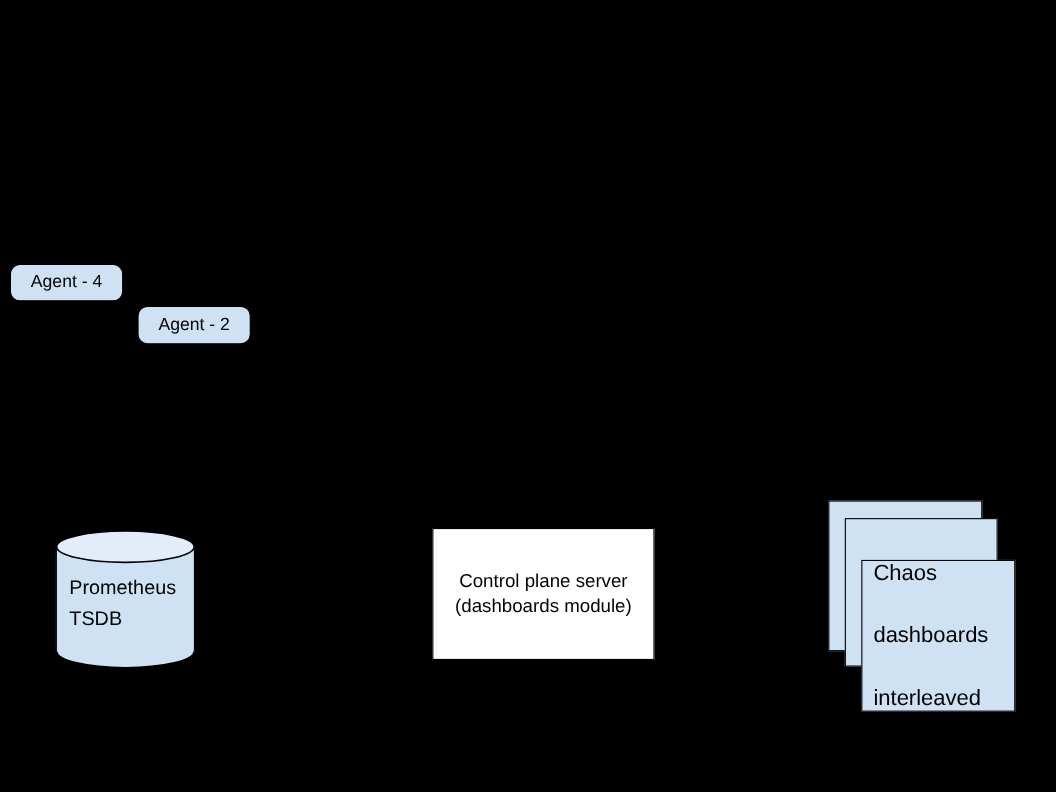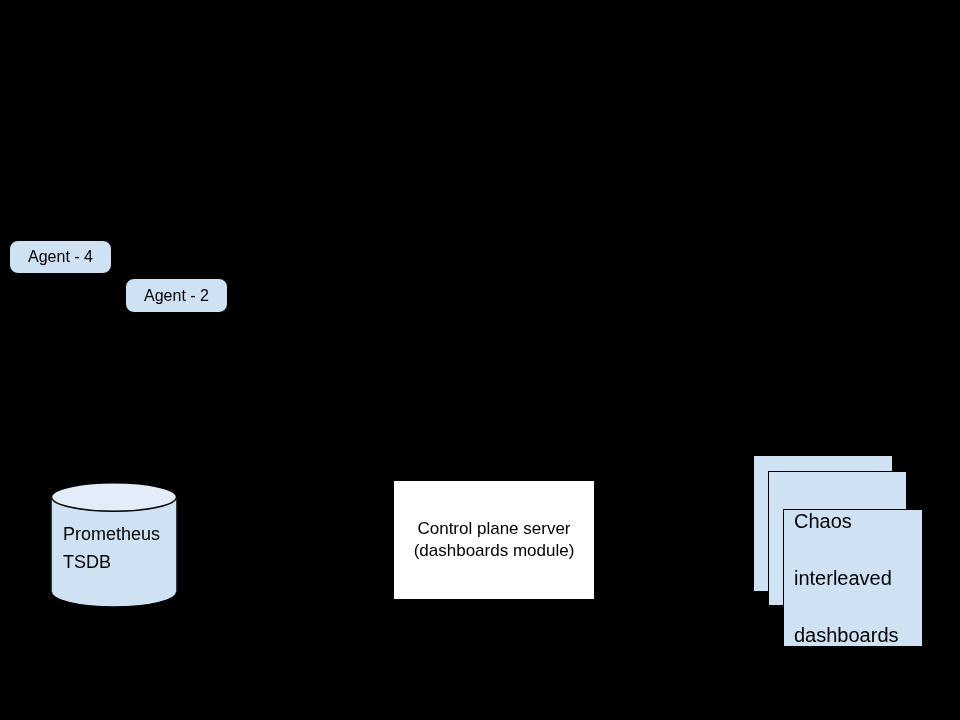--- a/index.html
+++ b/index.html
@@ -133,17 +133,17 @@
     <span>Control plane server</span>
     <span>(dashboards module)</span>
   </div>
 
   <div id="arrowhead"></div>
 
   <div class="stack-card" id="stack-back"></div>
   <div class="stack-card" id="stack-mid"></div>
   <div class="stack-card" id="stack-front">
     <span>Chaos</span>
+    <span>dashboards</span>
     <span>interleaved</span>
-    <span>dashboards</span>
   </div>
 
 </div>
 
 </body></html>

